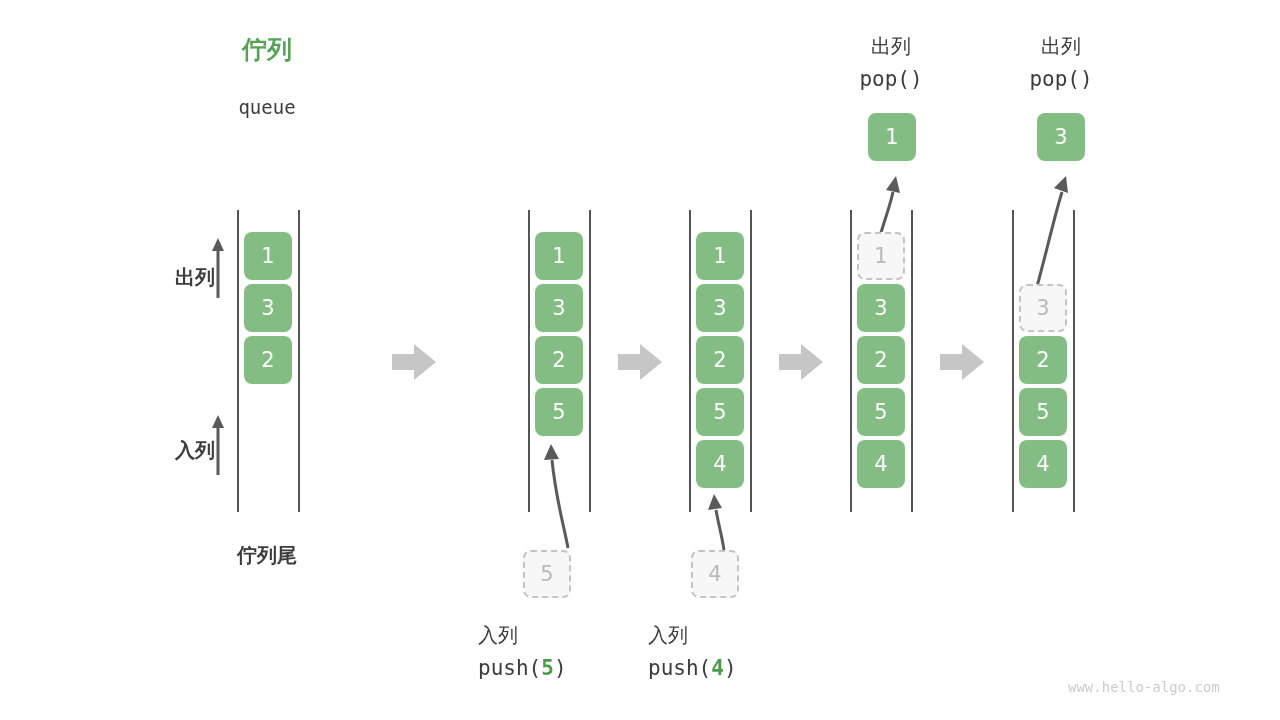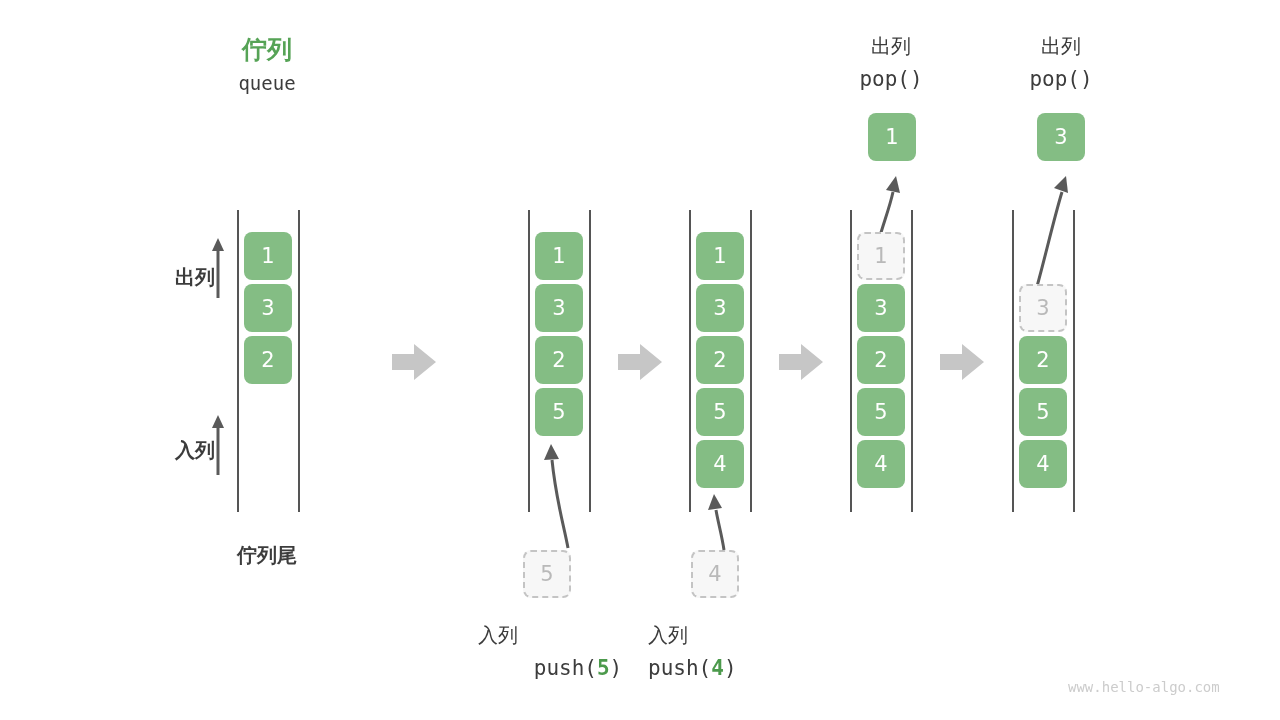--- a/index.html
+++ b/index.html
@@ -30,20 +30,21 @@
     color: #56a356;
     text-align: center;
     white-space: nowrap;
   }
   .title-en {
     font-family: "DejaVu Sans Mono", "Liberation Mono", monospace;
     font-size: 19px;
     color: #3c3c3c;
     text-align: center;
     white-space: nowrap;
+    margin-top: 24px;
   }
   .label-bold {
     font-size: 20px;
     font-weight: bold;
     color: #3c3c3c;
     text-align: center;
     white-space: nowrap;
   }
   .op-cn {
     font-size: 20px;
@@ -138,21 +139,21 @@
     <div class="abs cell filled" style="left:535px; top:388px;">5</div>
 
     <div class="abs cell ghost" style="left:523px; top:550px;">5</div>
 
     <svg class="abs" style="left:540px; top:430px;" width="50" height="120">
       <path d="M 28 118 C 24 96, 16 70, 12 30" stroke="#5a5a5a" stroke-width="3" fill="none"></path>
       <polygon points="11,14 4,30 19,29" fill="#5a5a5a"></polygon>
     </svg>
 
     <div class="abs op-cn" style="left:478px; top:622px; width:162px; text-align:left;">入列</div>
-    <div class="abs op-code" style="left:478px; top:656px; width:200px; text-align:center;"><span>push(</span><span class="hl">5</span><span>)</span></div>
+    <div class="abs op-code" style="left:478px; top:656px; width:200px; text-align:left;"><span>push(</span><span class="hl">5</span><span>)</span></div>
   </div>
 
   <svg class="abs" style="left:618px; top:342px;" width="46" height="40">
     <polygon points="0,12 22,12 22,2 44,20 22,38 22,28 0,28" fill="#c6c6c6"></polygon>
   </svg>
 
   <div>
     <div class="rail" style="left:689px; top:210px; height:302px;"></div>
     <div class="rail" style="left:750px; top:210px; height:302px;"></div>
     <div class="abs cell filled" style="left:696px; top:232px;">1</div>

